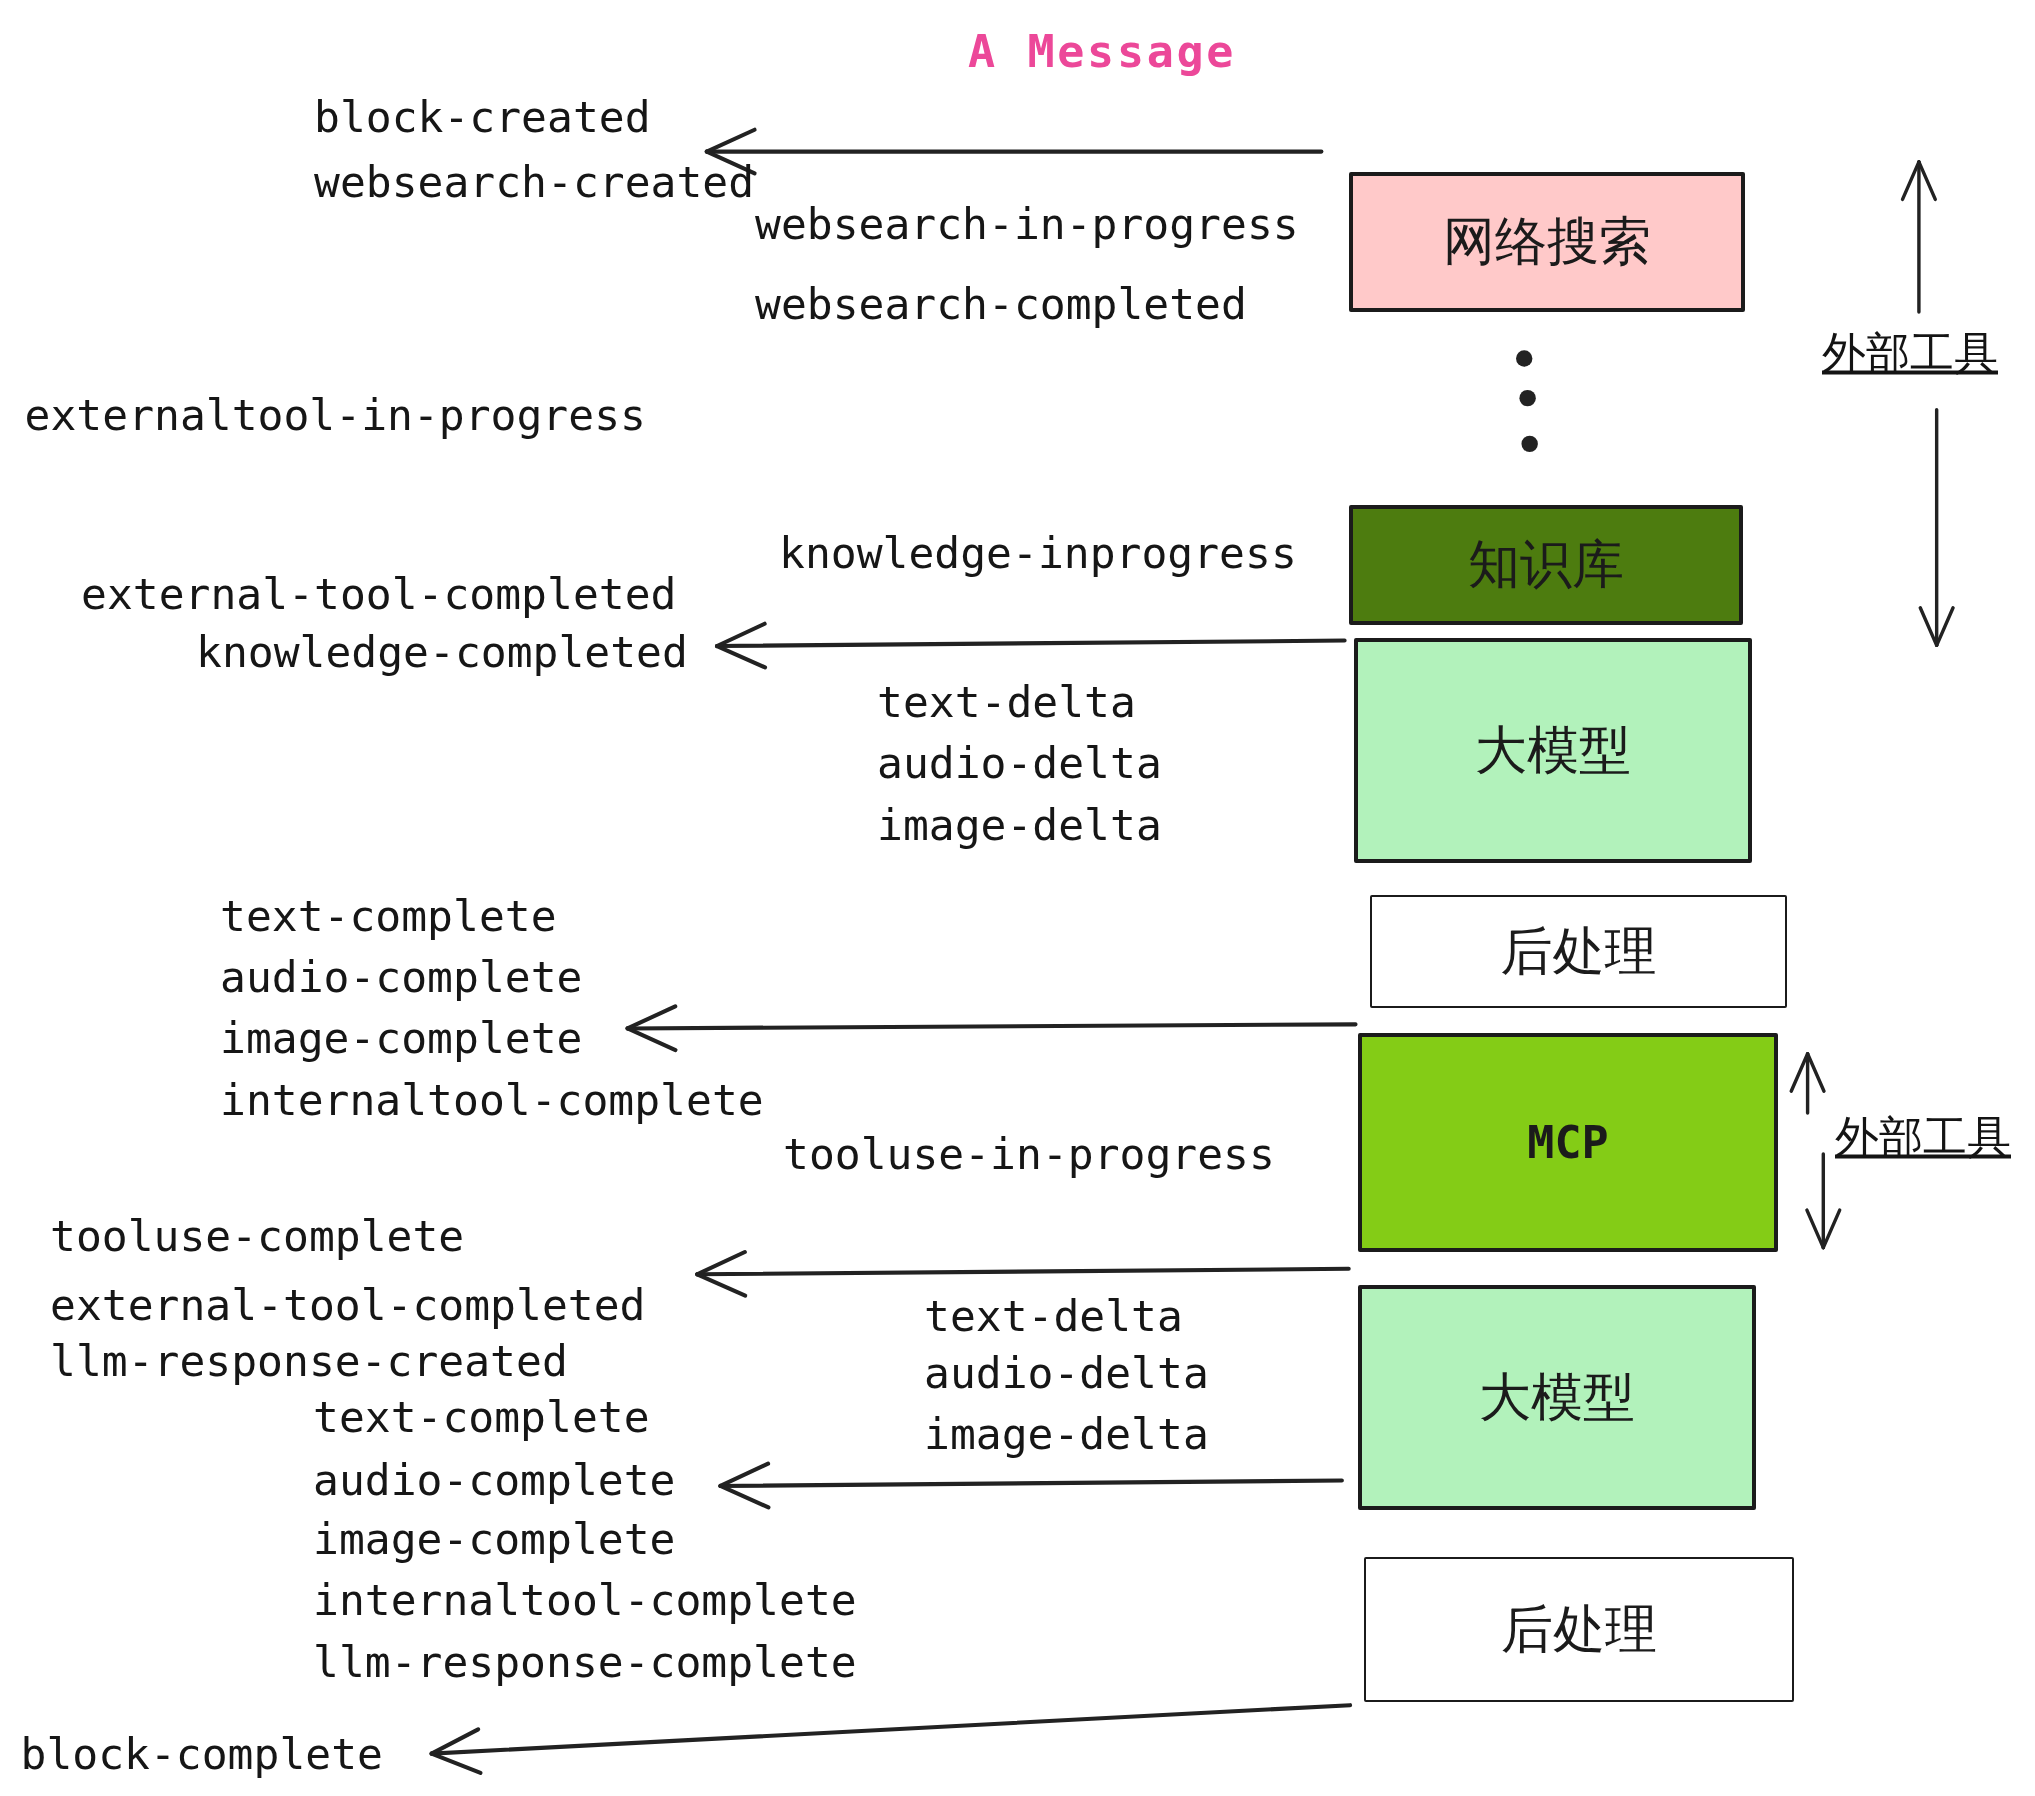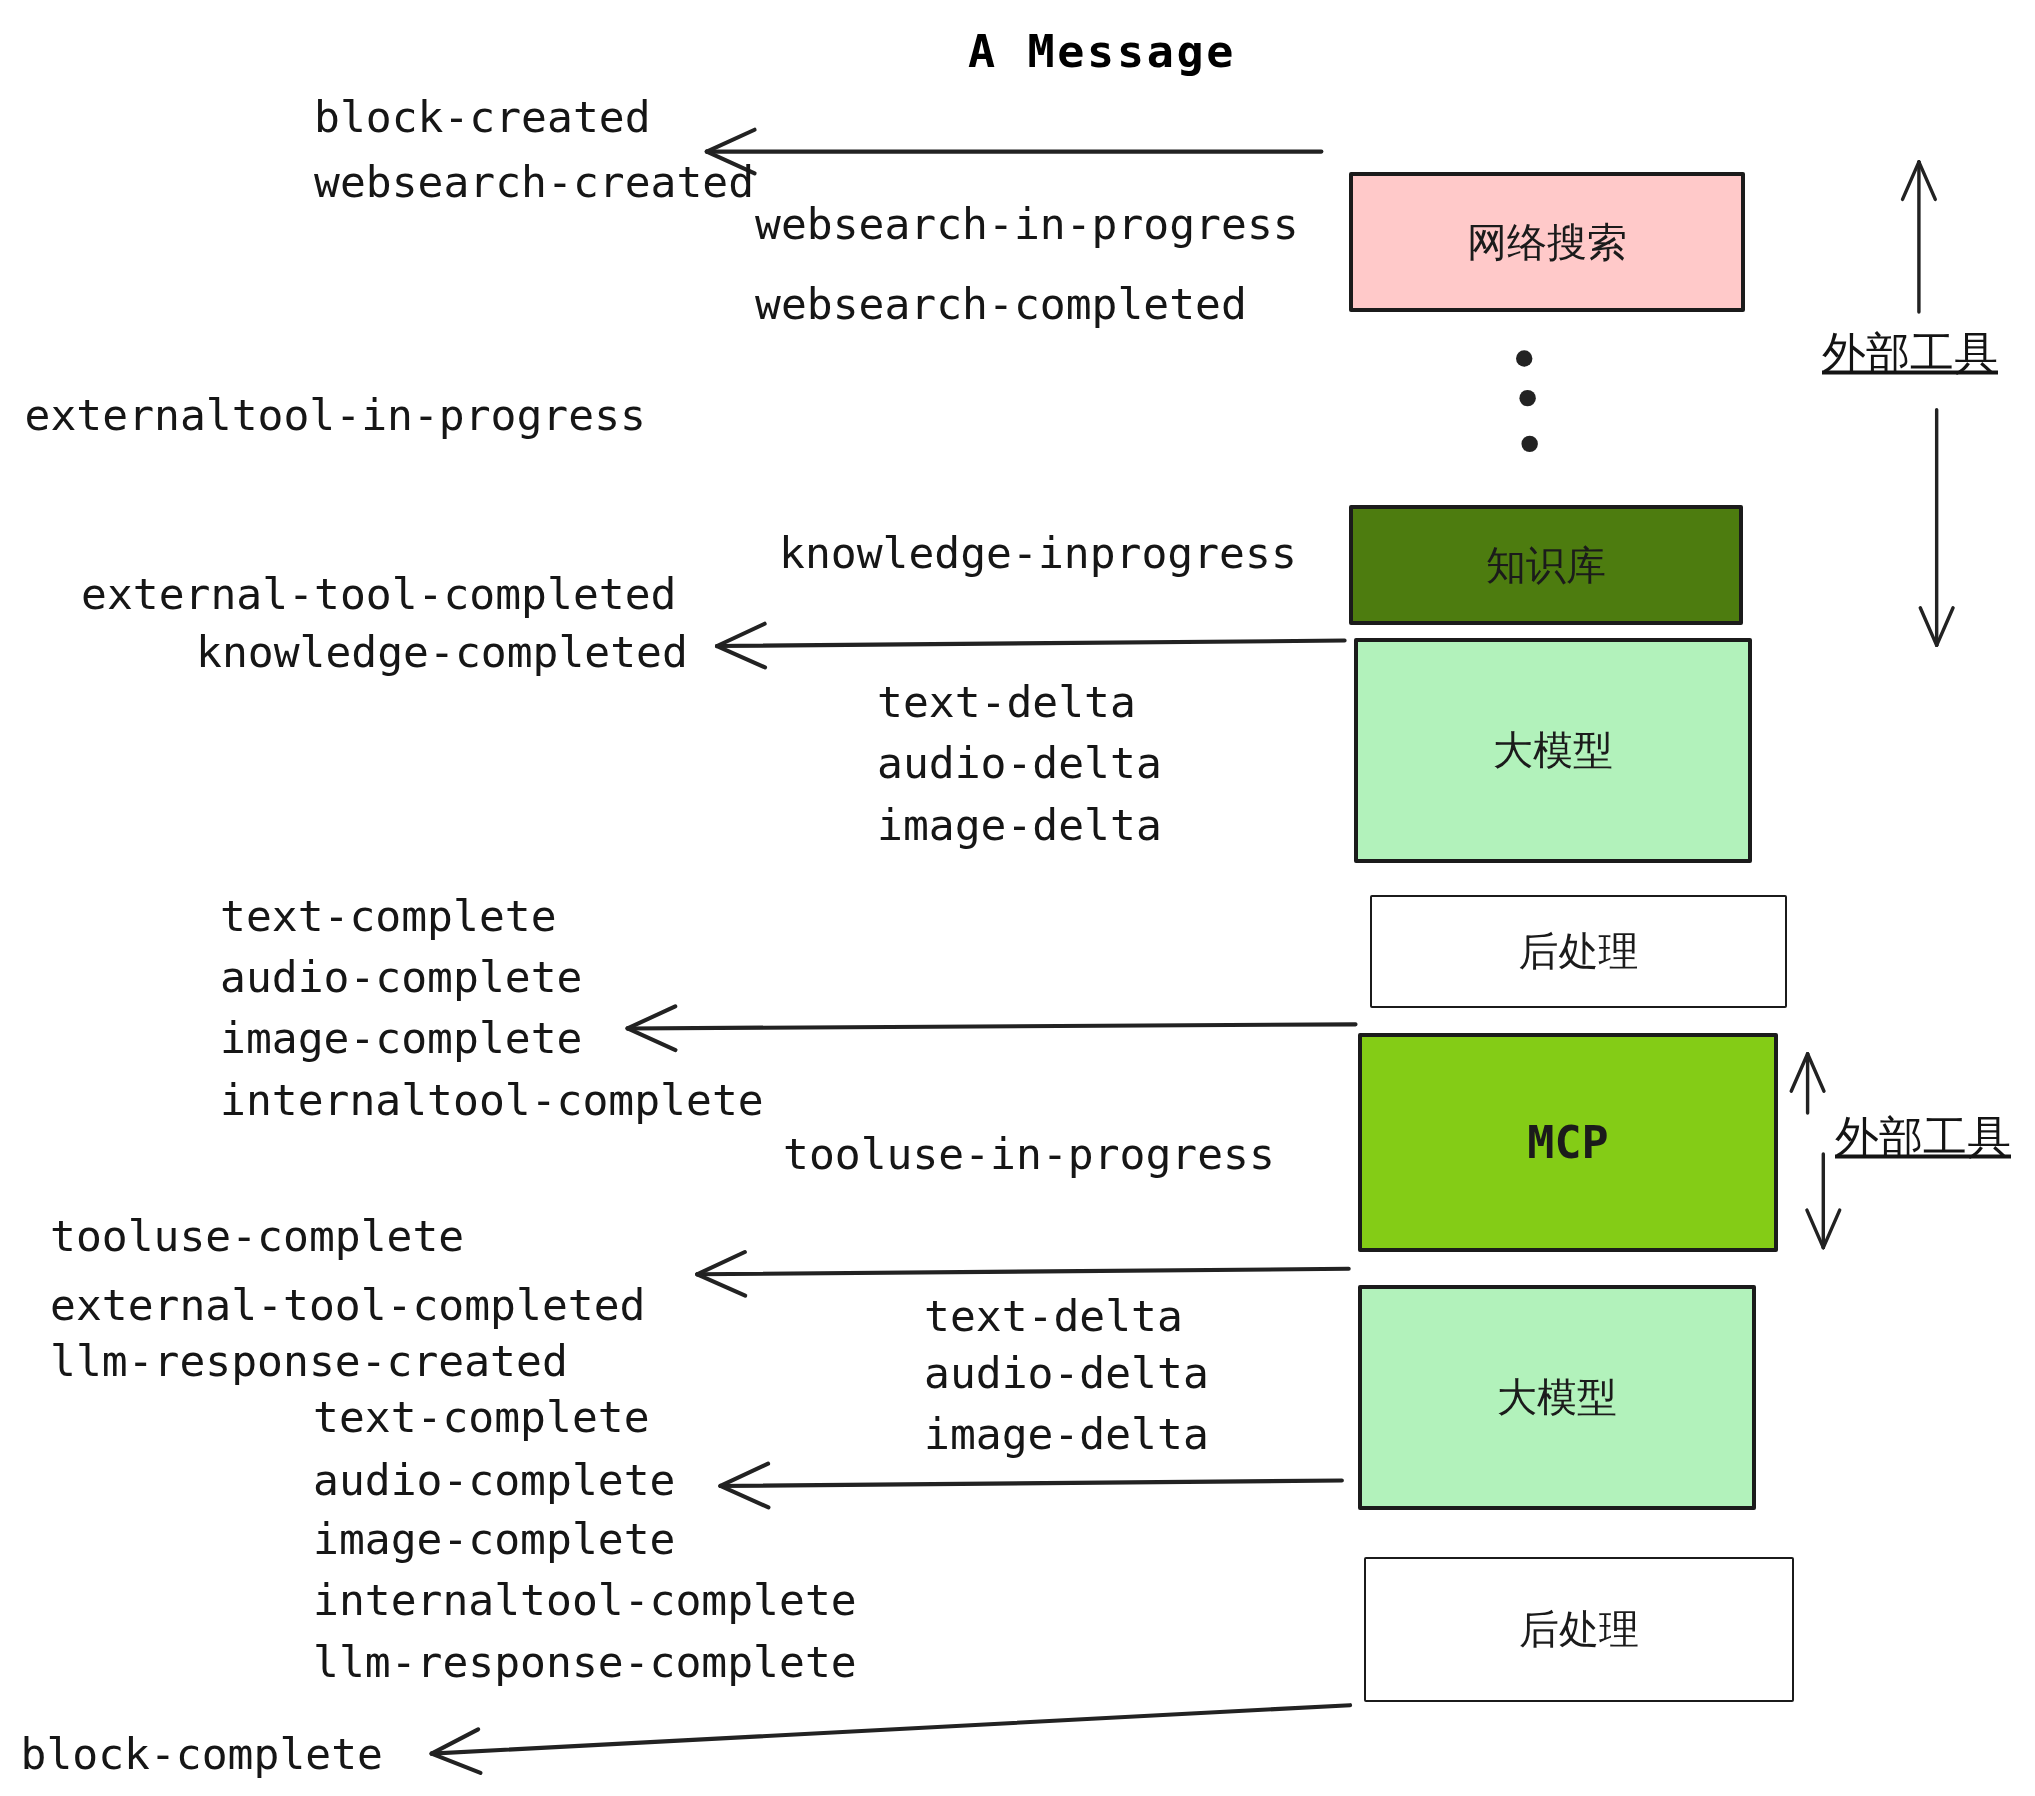--- a/index.html
+++ b/index.html
@@ -1,27 +1,27 @@
 <!DOCTYPE html>
 <html style="font-size:11px"><head>
 <meta charset="utf-8">
 <style>
   html,body{margin:0;padding:0;background:#ffffff;}
   body{width:2035px;height:1796px;position:relative;overflow:hidden;
        font-family:"DejaVu Sans Mono","Liberation Mono",monospace;}
   .canvas{position:absolute;left:0;top:0;width:2035px;height:1796px;}
   #stroke-layer{position:absolute;left:0;top:0;width:2035px;height:1796px;}
   .diagram-title{position:absolute;transform:translate(-50%,-50%);
-       font-size:45px;font-weight:bold;color:#000000;white-space:pre;letter-spacing:2.7px;}
+       font-size:45px;font-weight:bold;color:#ec4899;white-space:pre;letter-spacing:2.7px;}
   .event{position:absolute;transform:translateY(-50%);font-size:43px;
        color:#161616;white-space:pre;letter-spacing:0;}
   .box{position:absolute;box-sizing:border-box;border-style:solid;border-color:#1b1b1b;
        border-radius:2px;display:flex;align-items:center;justify-content:center;}
   .box-label{font-family:"DejaVu Sans","Liberation Sans",sans-serif;
-       font-size:40px;color:#1b1b1b;white-space:pre;}
+       font-size:52px;color:#1b1b1b;white-space:pre;}
   .box-label.mono{font-family:"DejaVu Sans Mono","Liberation Mono",monospace;
        font-weight:bold;font-size:45px;}
   .side-label{position:absolute;transform:translate(-50%,-50%);
        font-family:"DejaVu Sans","Liberation Sans",sans-serif;
        font-size:44px;color:#141414;white-space:pre;text-decoration:underline;}
 </style>
 </head>
 <body>
 
 <div class="canvas">

